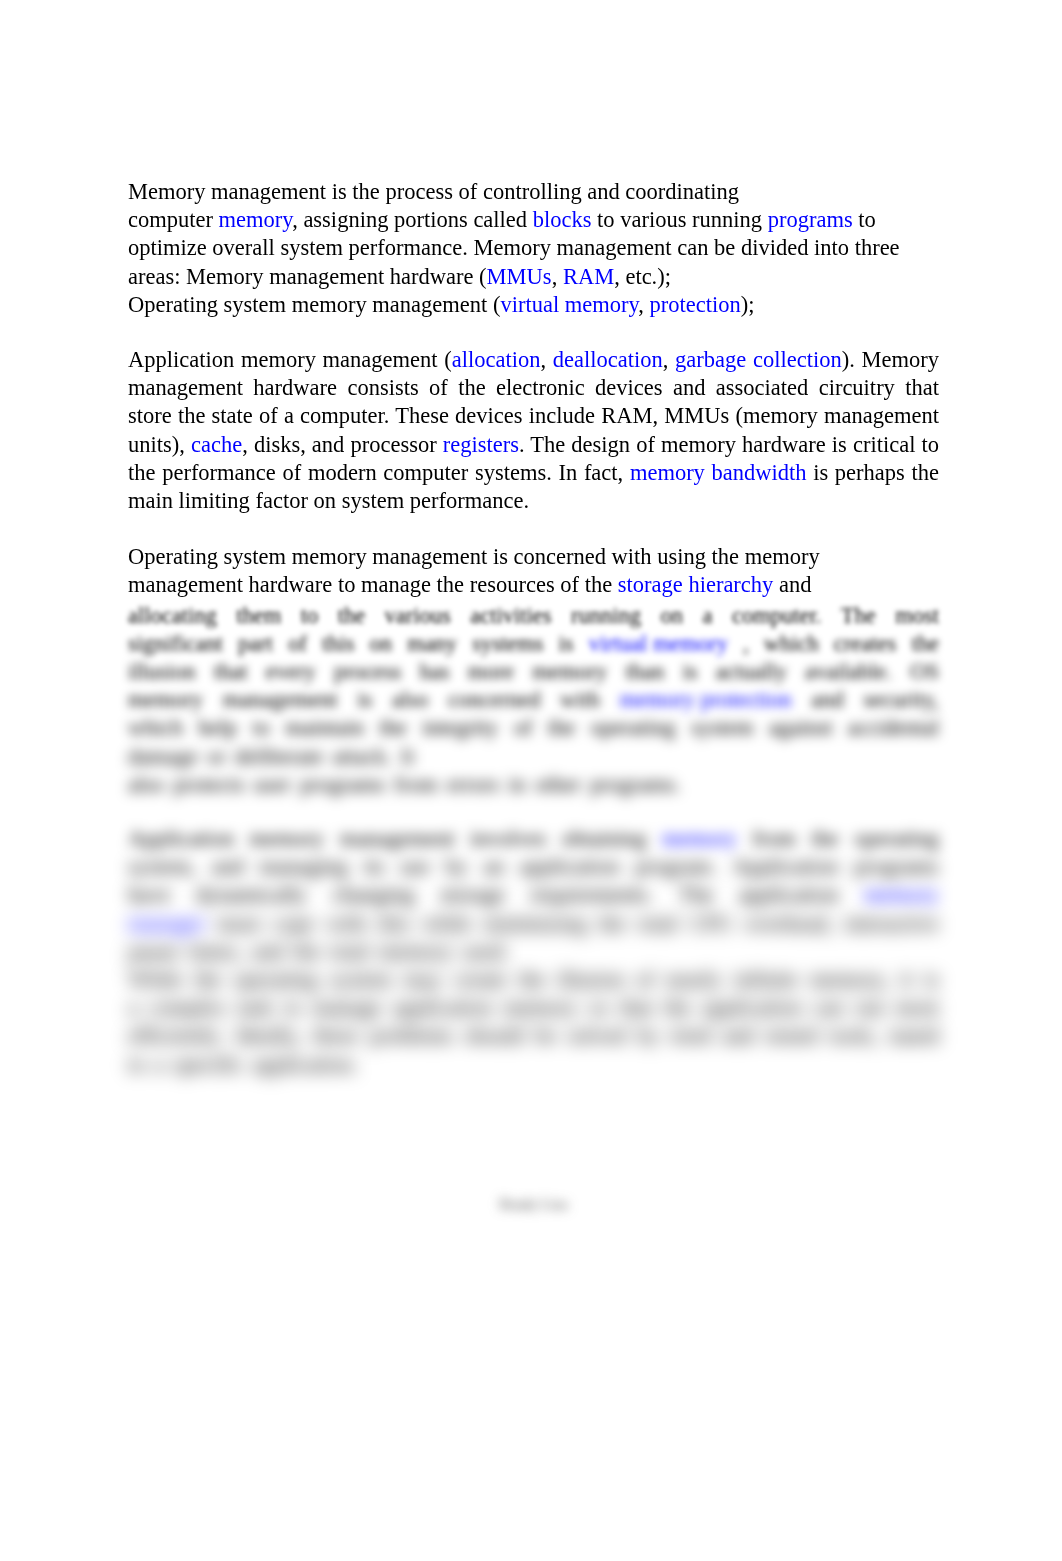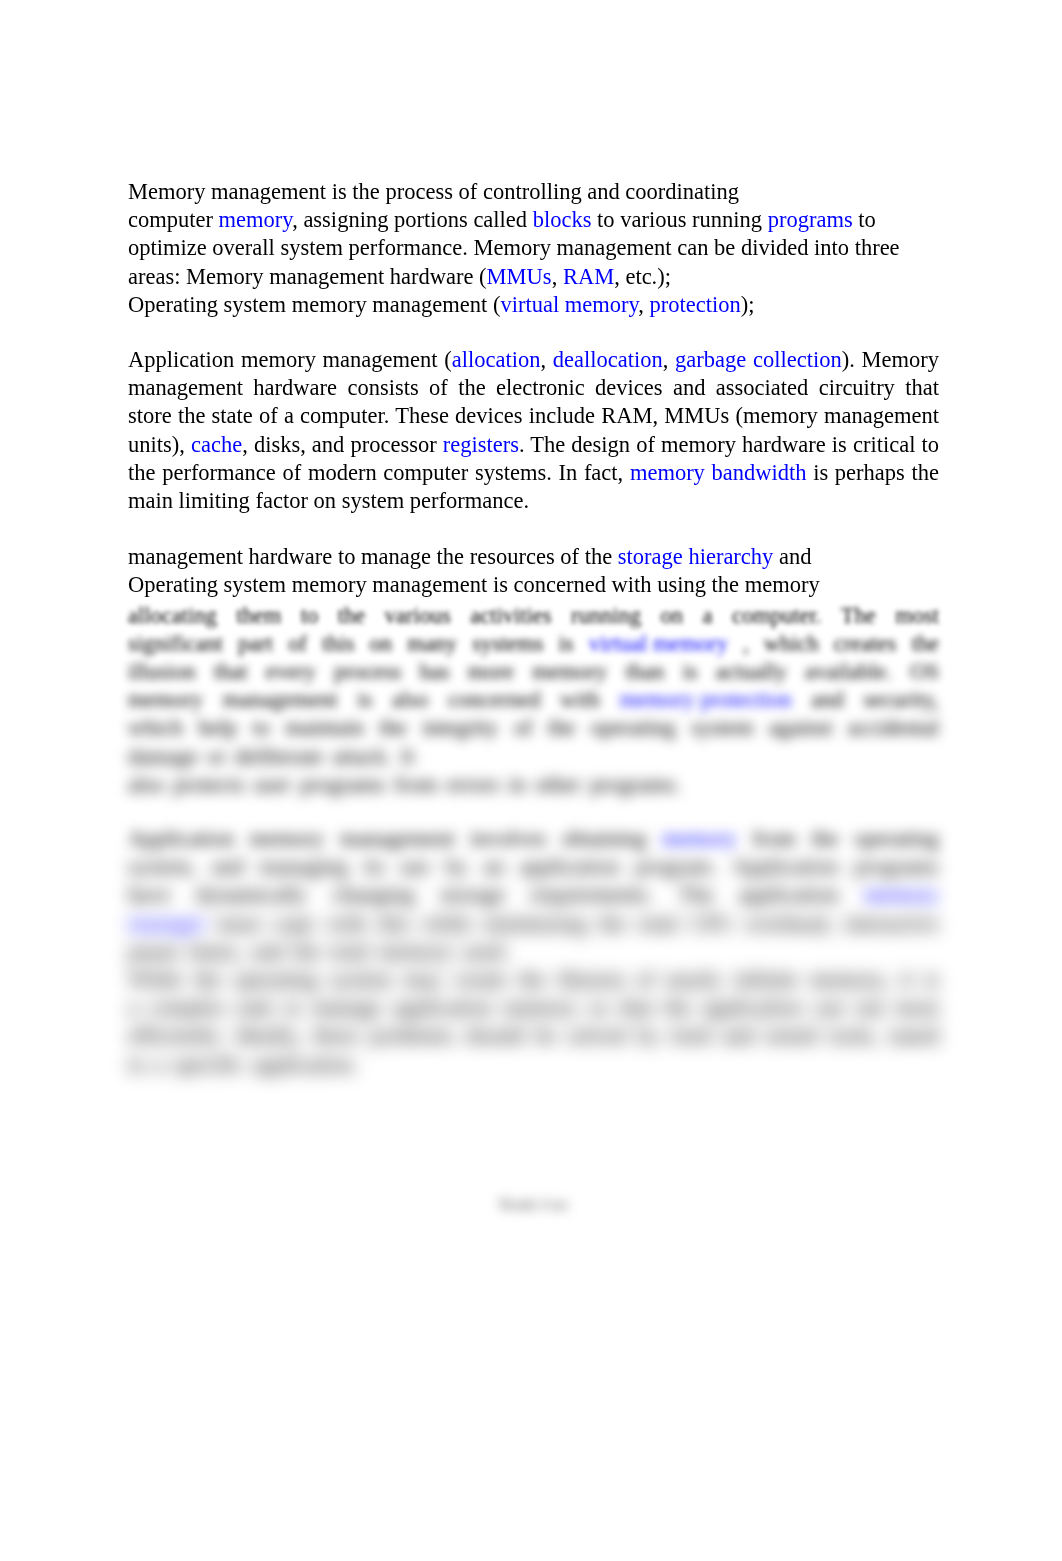--- a/index.html
+++ b/index.html
@@ -105,22 +105,22 @@
   <div class="content">
 
     <p class="left"><span>Memory management is the process of controlling and coordinating</span><br><span>computer </span><span class="lnk">memory</span><span>, assigning portions called </span><span class="lnk">blocks</span><span> to various running </span><span class="lnk">programs</span><span> to optimize overall system performance. Memory management can be divided into three areas: Memory management hardware (</span><span class="lnk">MMUs</span><span>, </span><span class="lnk">RAM</span><span>, etc.);</span><br><span>Operating system memory management (</span><span class="lnk">virtual memory</span><span>, </span><span class="lnk">protection</span><span>);</span></p>
 
     <div class="gap-sm"></div>
 
     <p class="justify"><span>Application memory management (</span><span class="lnk">allocation</span><span>, </span><span class="lnk">deallocation</span><span>, </span><span class="lnk">garbage collection</span><span>). Memory management hardware consists of the electronic devices and associated circuitry that store the state of a computer. These devices include RAM, MMUs (memory management units), </span><span class="lnk">cache</span><span>, disks, and processor </span><span class="lnk">registers</span><span>. The design of memory hardware is critical to the performance of modern computer systems. In fact, </span><span class="lnk">memory bandwidth</span><span> is perhaps the main limiting factor on system performance.</span></p>
 
     <div class="gap-md"></div>
 
+    <p class="justify"><span>Operating system memory management is concerned with using the memory</span></p>
     <p class="justify"><span>management hardware to manage the resources of the </span><span class="lnk">storage hierarchy</span><span> and</span></p>
-    <p class="justify"><span>Operating system memory management is concerned with using the memory</span></p>
 
     <div class="blurzone" id="blurzone" style="height: 489.2px;">
         <div class="bline stretch b1" style="top: 2px;">
           <span>allocating</span>
           <span>them</span>
           <span>to</span>
           <span>the</span>
           <span>various</span>
           <span>activities</span>
           <span>running</span>

